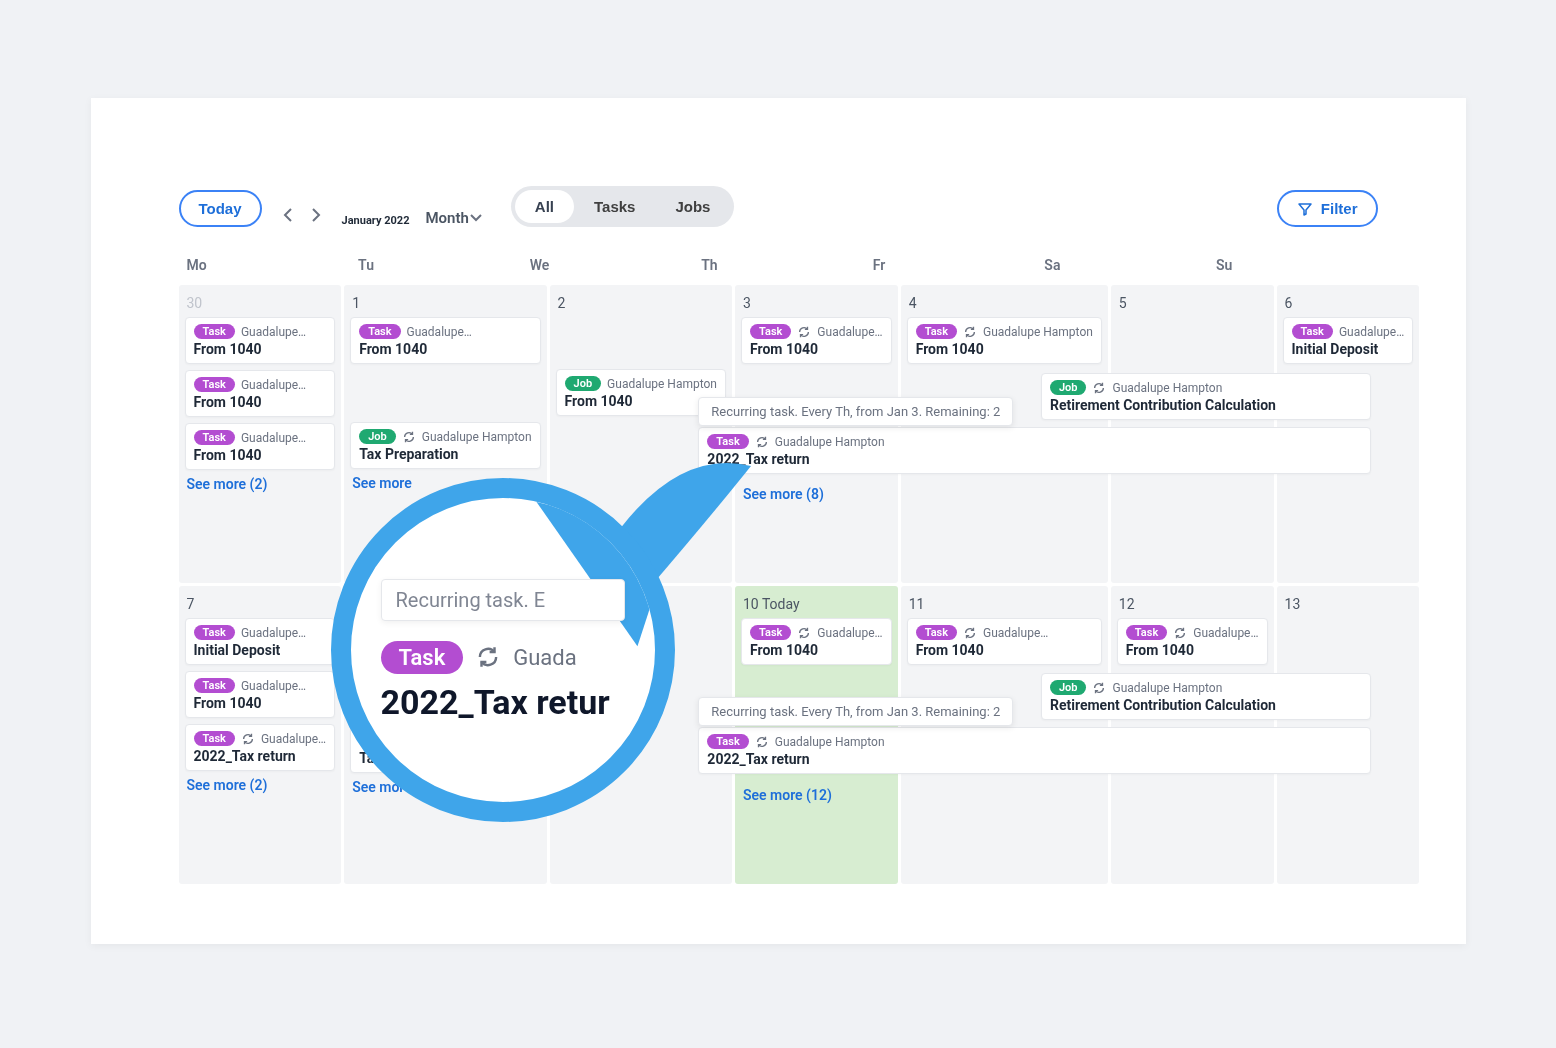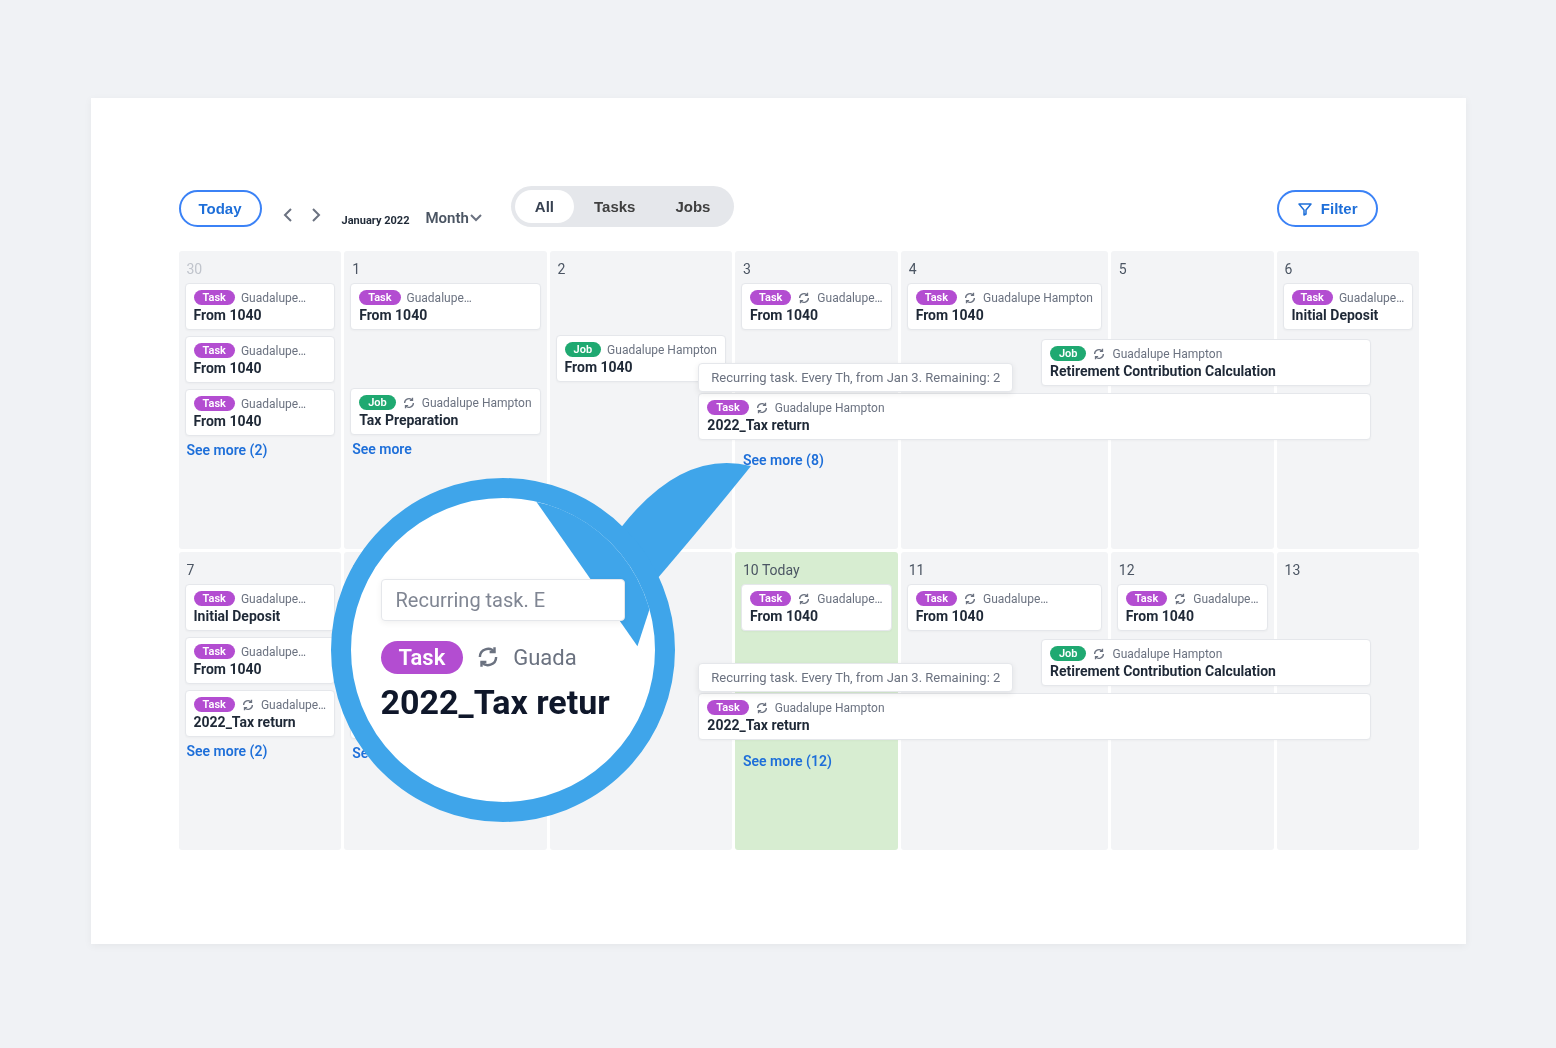--- a/index.html
+++ b/index.html
@@ -78,20 +78,29 @@
       </div>
       <div class="spacer"></div>
       <button class="btn-filter">
         <svg width="16" height="16" viewBox="0 0 16 16">
             <path d="M2 3h12L9 9v4l-2 1V9L2 3z" stroke="#1e6fd9" stroke-width="1.5" fill="none" stroke-linejoin="round"></path>
           </svg>
         <span>Filter</span>
       </button>
     </div>
 
+    <div class="cal-header">
+      <div class="cal-header-cell">Mo</div>
+      <div class="cal-header-cell">Tu</div>
+      <div class="cal-header-cell">We</div>
+      <div class="cal-header-cell">Th</div>
+      <div class="cal-header-cell">Fr</div>
+      <div class="cal-header-cell">Sa</div>
+      <div class="cal-header-cell">Su</div>
+    </div>
 
     <div class="cal-grid">
 
       <div class="cal-cell">
         <div class="cal-day muted">30</div>
         <div class="event">
             <div class="event-head">
               <span class="badge task">Task</span>
               <span>Guadalupe…</span>
             </div>

